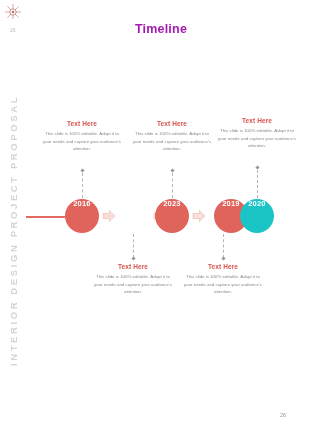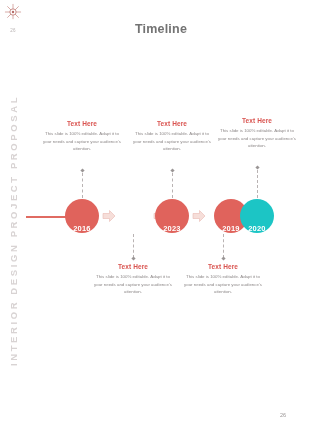--- a/index.html
+++ b/index.html
@@ -58,21 +58,21 @@
 
   
   .page-title {
     position: absolute;
     left: 26px;
     top: 22px;
     width: 270px;
     text-align: center;
     font-size: 12.5px;
     font-weight: bold;
-    color: #737373;
+    color: #a21caf;
     letter-spacing: 0.2px;
   }
 
   
   .timeline {
     position: absolute;
     left: 26px;
     top: 120px;
     width: 270px;
     height: 190px;
@@ -88,21 +88,21 @@
     background: #e06b62;
   }
 
   
   .node {
     position: absolute;
     width: 34px;
     height: 34px;
     border-radius: 50%;
     display: flex;
-    align-items: flex-end;
+    align-items: flex-start;
     justify-content: center;
     font-size: 7.5px;
     font-weight: bold;
     color: #ffffff;
     letter-spacing: 0.2px;
   }
   .node.red  { background: #e0635c; }
   .node.teal { background: #1cc5c5; }
 
   

